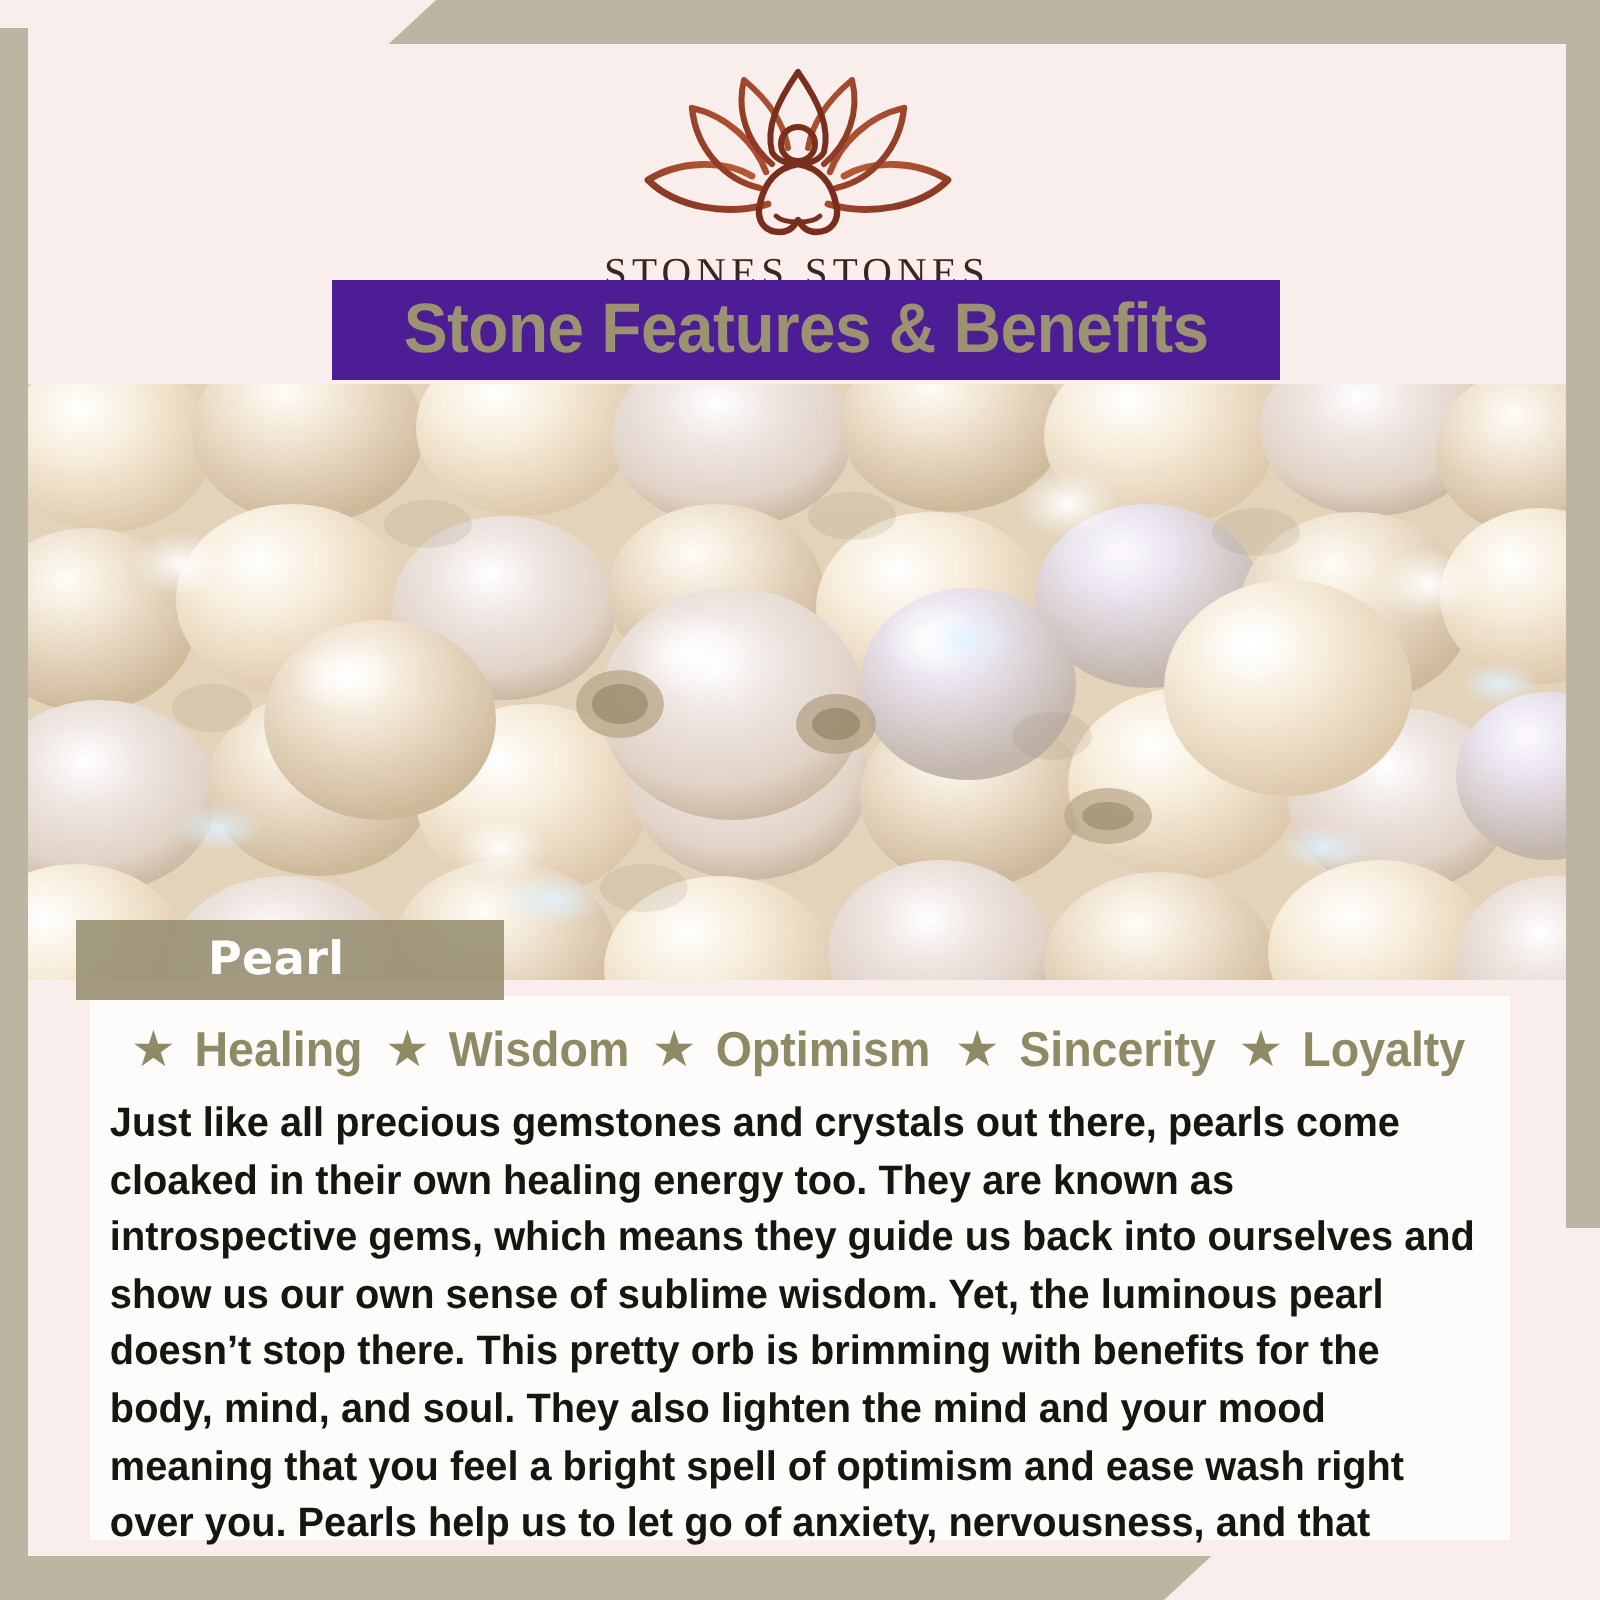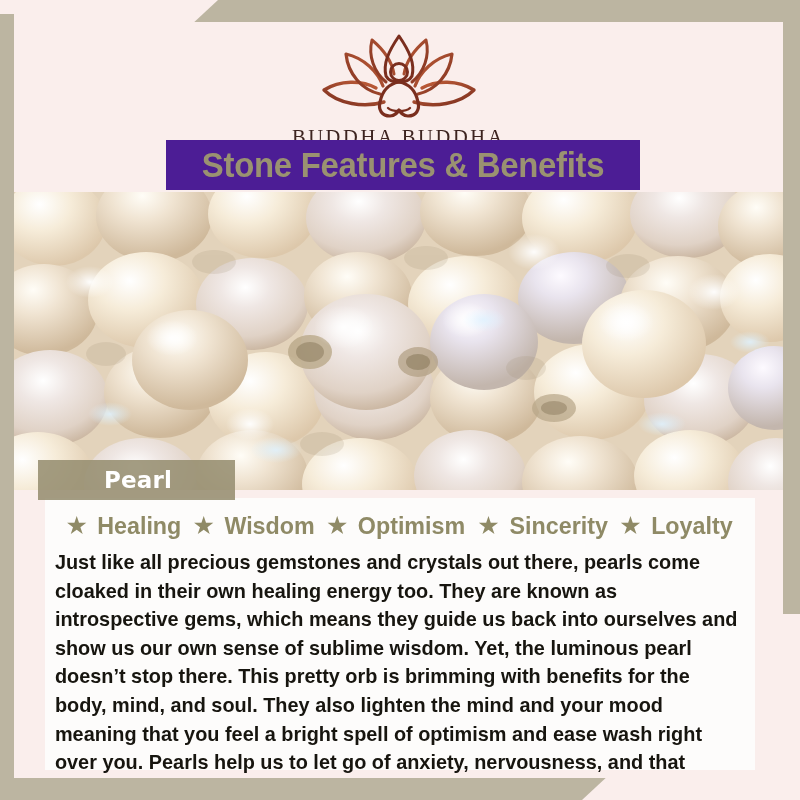--- a/index.html
+++ b/index.html
@@ -112,21 +112,21 @@
     width: 769px; height: 298px;
     overflow: hidden;
     background: #e6d9c6;
   }
   .photo svg { display: block; width: 769px; height: 298px; }
 
   
   .name-bar {
     position: absolute;
     left: 24px; top: 438px;
-    width: 197px; height: 40px;
+    width: 214px; height: 40px;
     background: rgba(150,142,113,0.88);
     display: flex;
     align-items: center;
     z-index: 8;
   }
   .name-text {
     margin-left: 66px;
     color: #ffffff;
     font-family: "DejaVu Sans", sans-serif;
     font-weight: 700;
@@ -232,21 +232,21 @@
 
           <path d="M89 8 C78 24 73 36 76 48 C80 56 98 56 102 48 C105 36 100 24 89 8 Z" stroke="#7a2e1e" stroke-width="3"></path>
 
           <circle cx="89" cy="44" r="8.5" stroke="#7a2e1e" stroke-width="3"></circle>
 
           <path d="M89 54 C78 56 72 64 70 74 C68 82 72 88 80 88 C85 88 87 85 89 82 C91 85 93 88 98 88 C106 88 110 82 108 74 C106 64 100 56 89 54 Z" stroke="#7a2e1e" stroke-width="3.2"></path>
 
           <path d="M78 80 C82 84 96 84 100 80" stroke="#7a2e1e" stroke-width="2.4"></path>
         </g>
       </svg>
-      <div class="logo-word">BUDDHA BUDDHA</div>
+      <div class="logo-word">STONES STONES</div>
     </div>
 
     <div class="title-box">
       <span class="title-text">Stone Features &amp; Benefits</span>
     </div>
 
     <div class="photo">
       <svg viewBox="0 0 769 298" preserveAspectRatio="xMidYMid slice">
         <defs>
           <radialGradient id="pearlA" cx="36%" cy="30%" r="72%">

